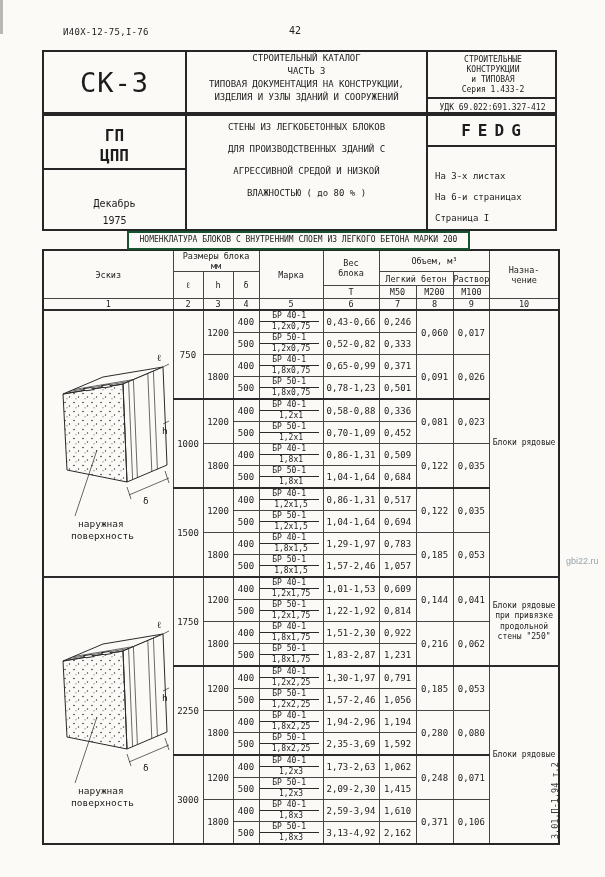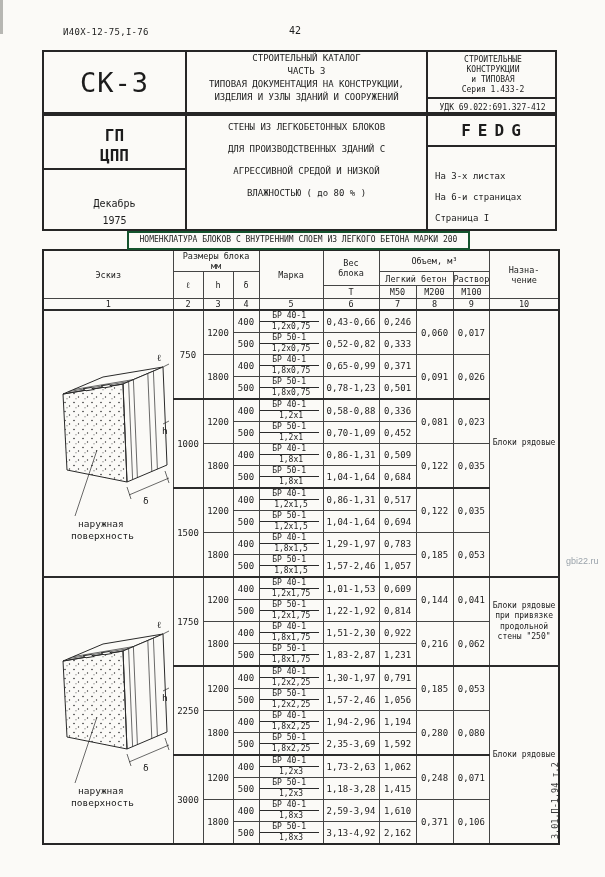--- a/index.html
+++ b/index.html
@@ -465,21 +465,21 @@
           <td>1,062</td>
           <td rowspan="2">0,248</td>
           <td rowspan="2">0,071</td>
         </tr>
         <tr>
           <td>500</td>
           <td class="mark-cell">
             <span class="num">БР 50-1</span>
             <span class="den">1,2х3</span>
           </td>
-          <td>1,18-3,28</td>
+          <td>2,09-2,30</td>
           <td>1,415</td>
         </tr>
         <tr>
           <td rowspan="2">1800</td>
           <td>400</td>
           <td class="mark-cell">
             <span class="num">БР 40-1</span>
             <span class="den">1,8х3</span>
           </td>
           <td>2,59-3,94</td>

